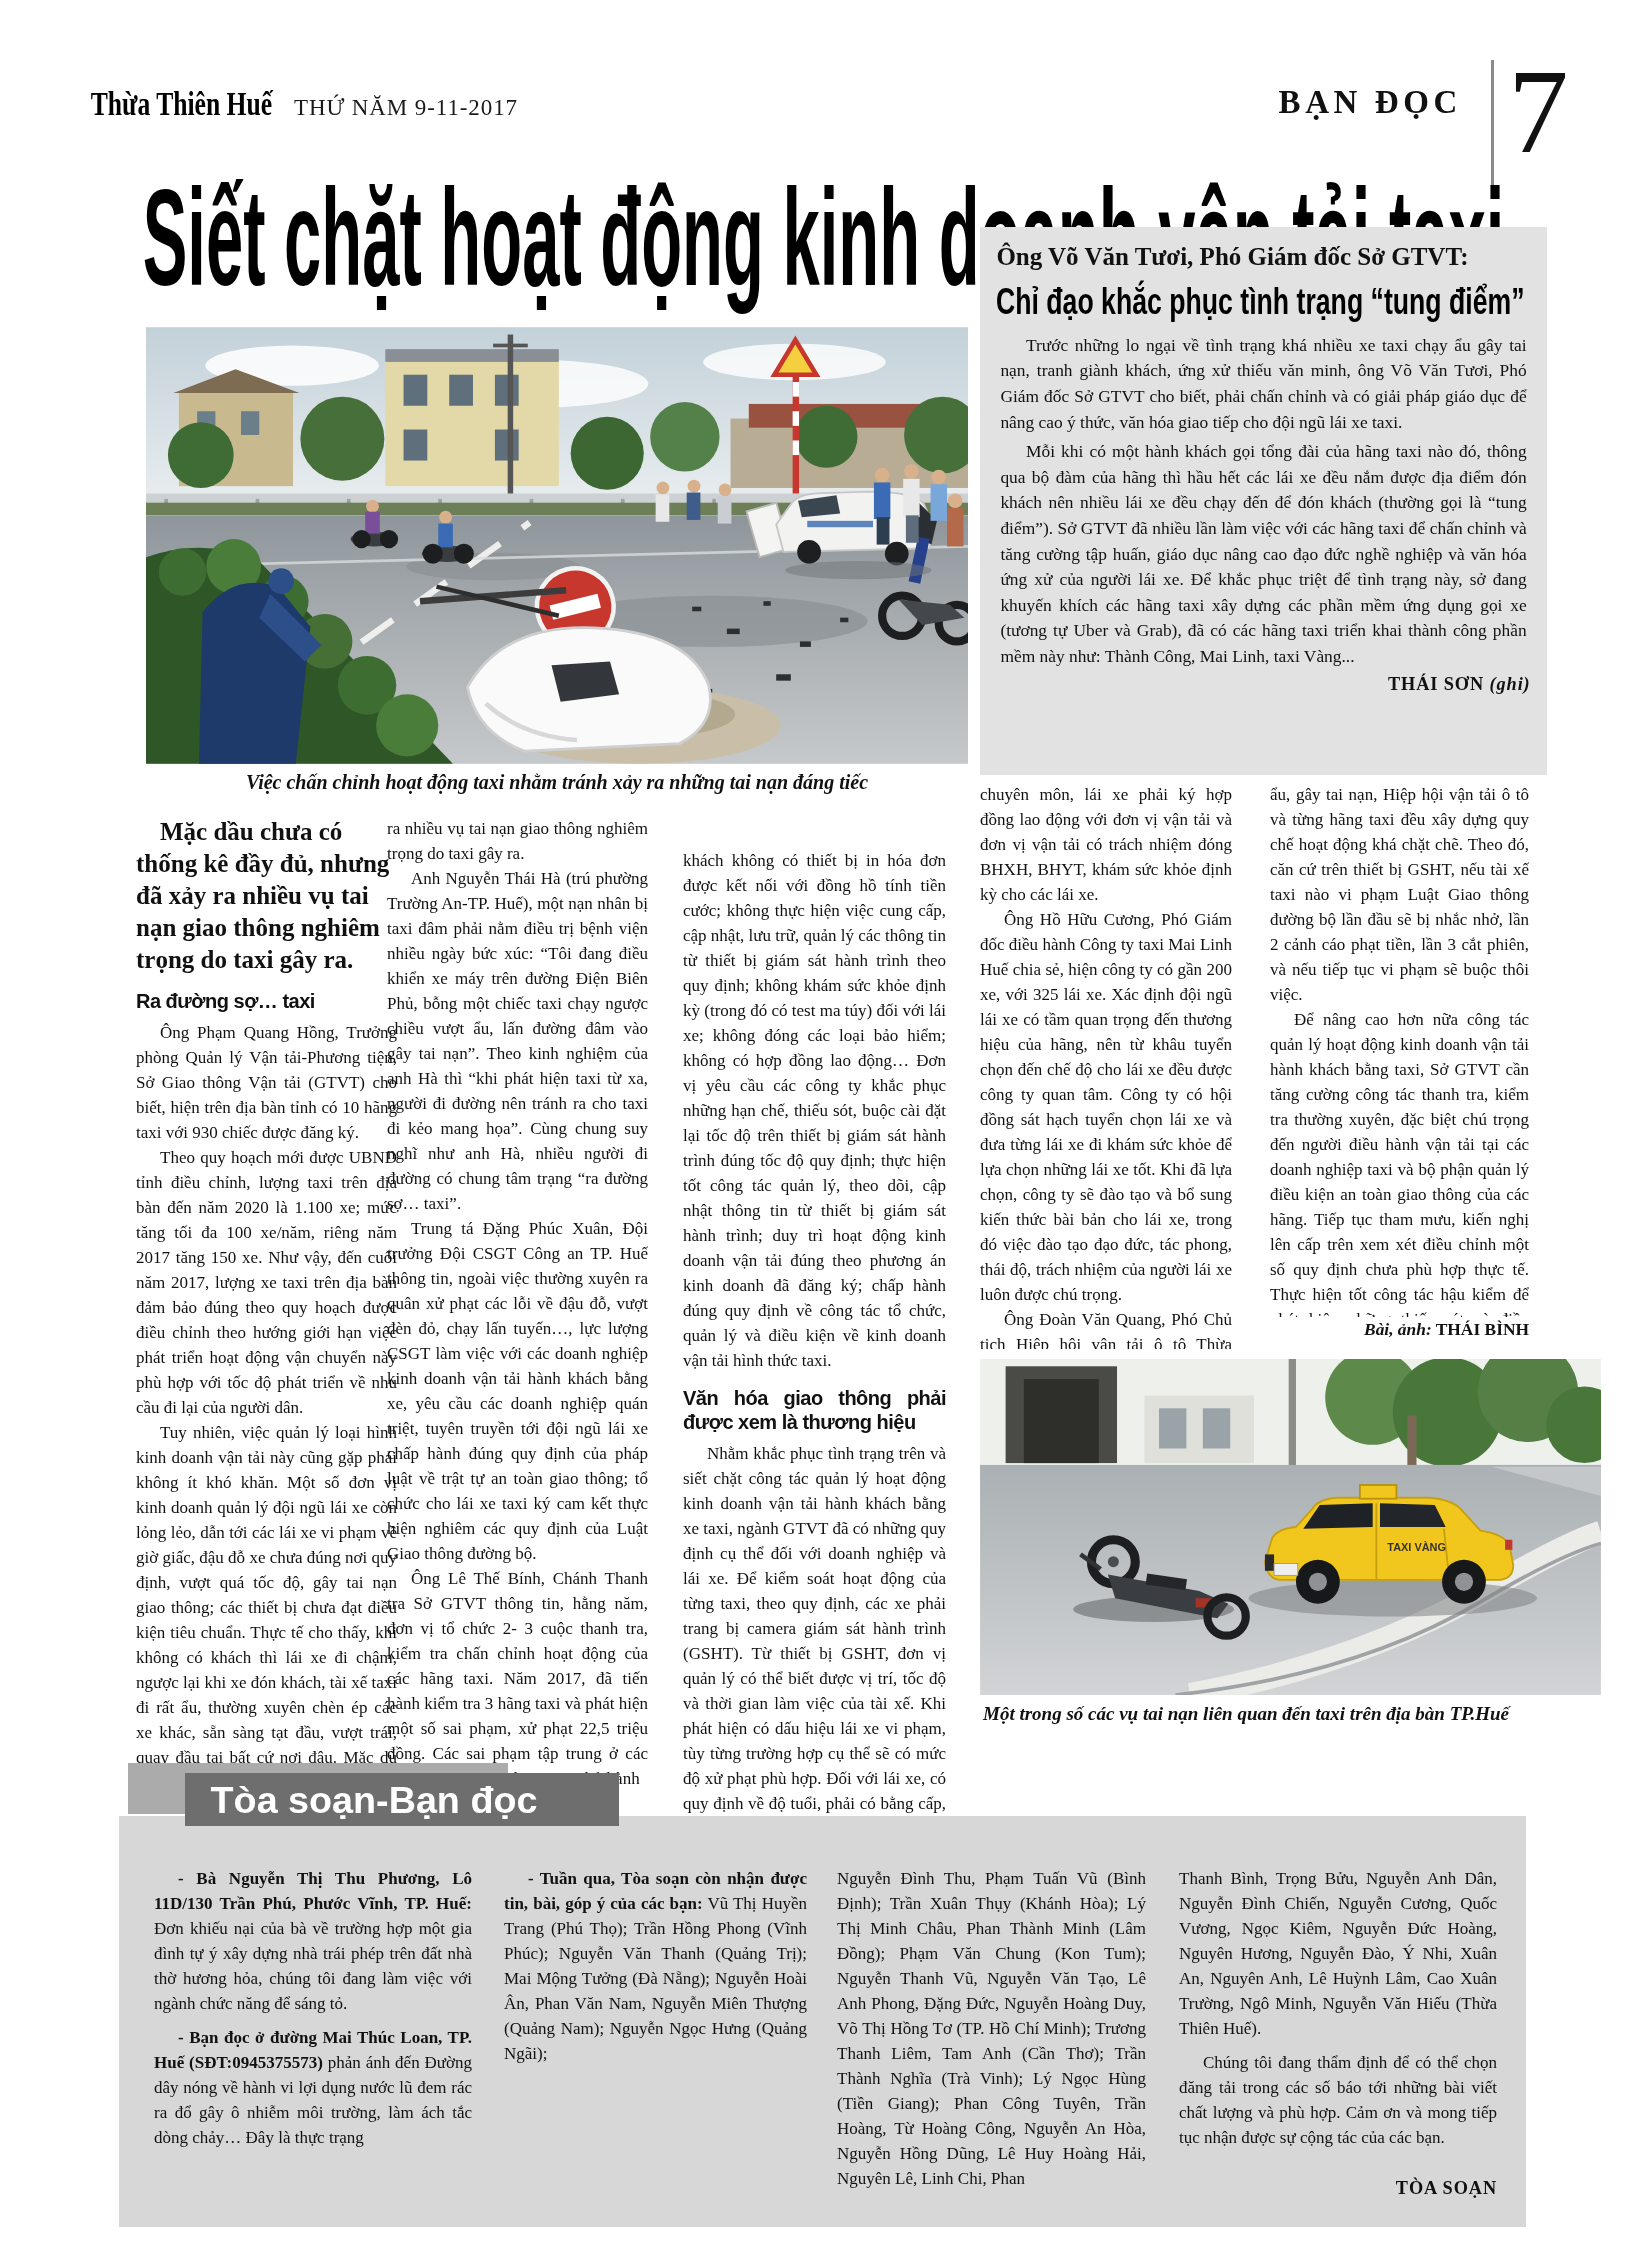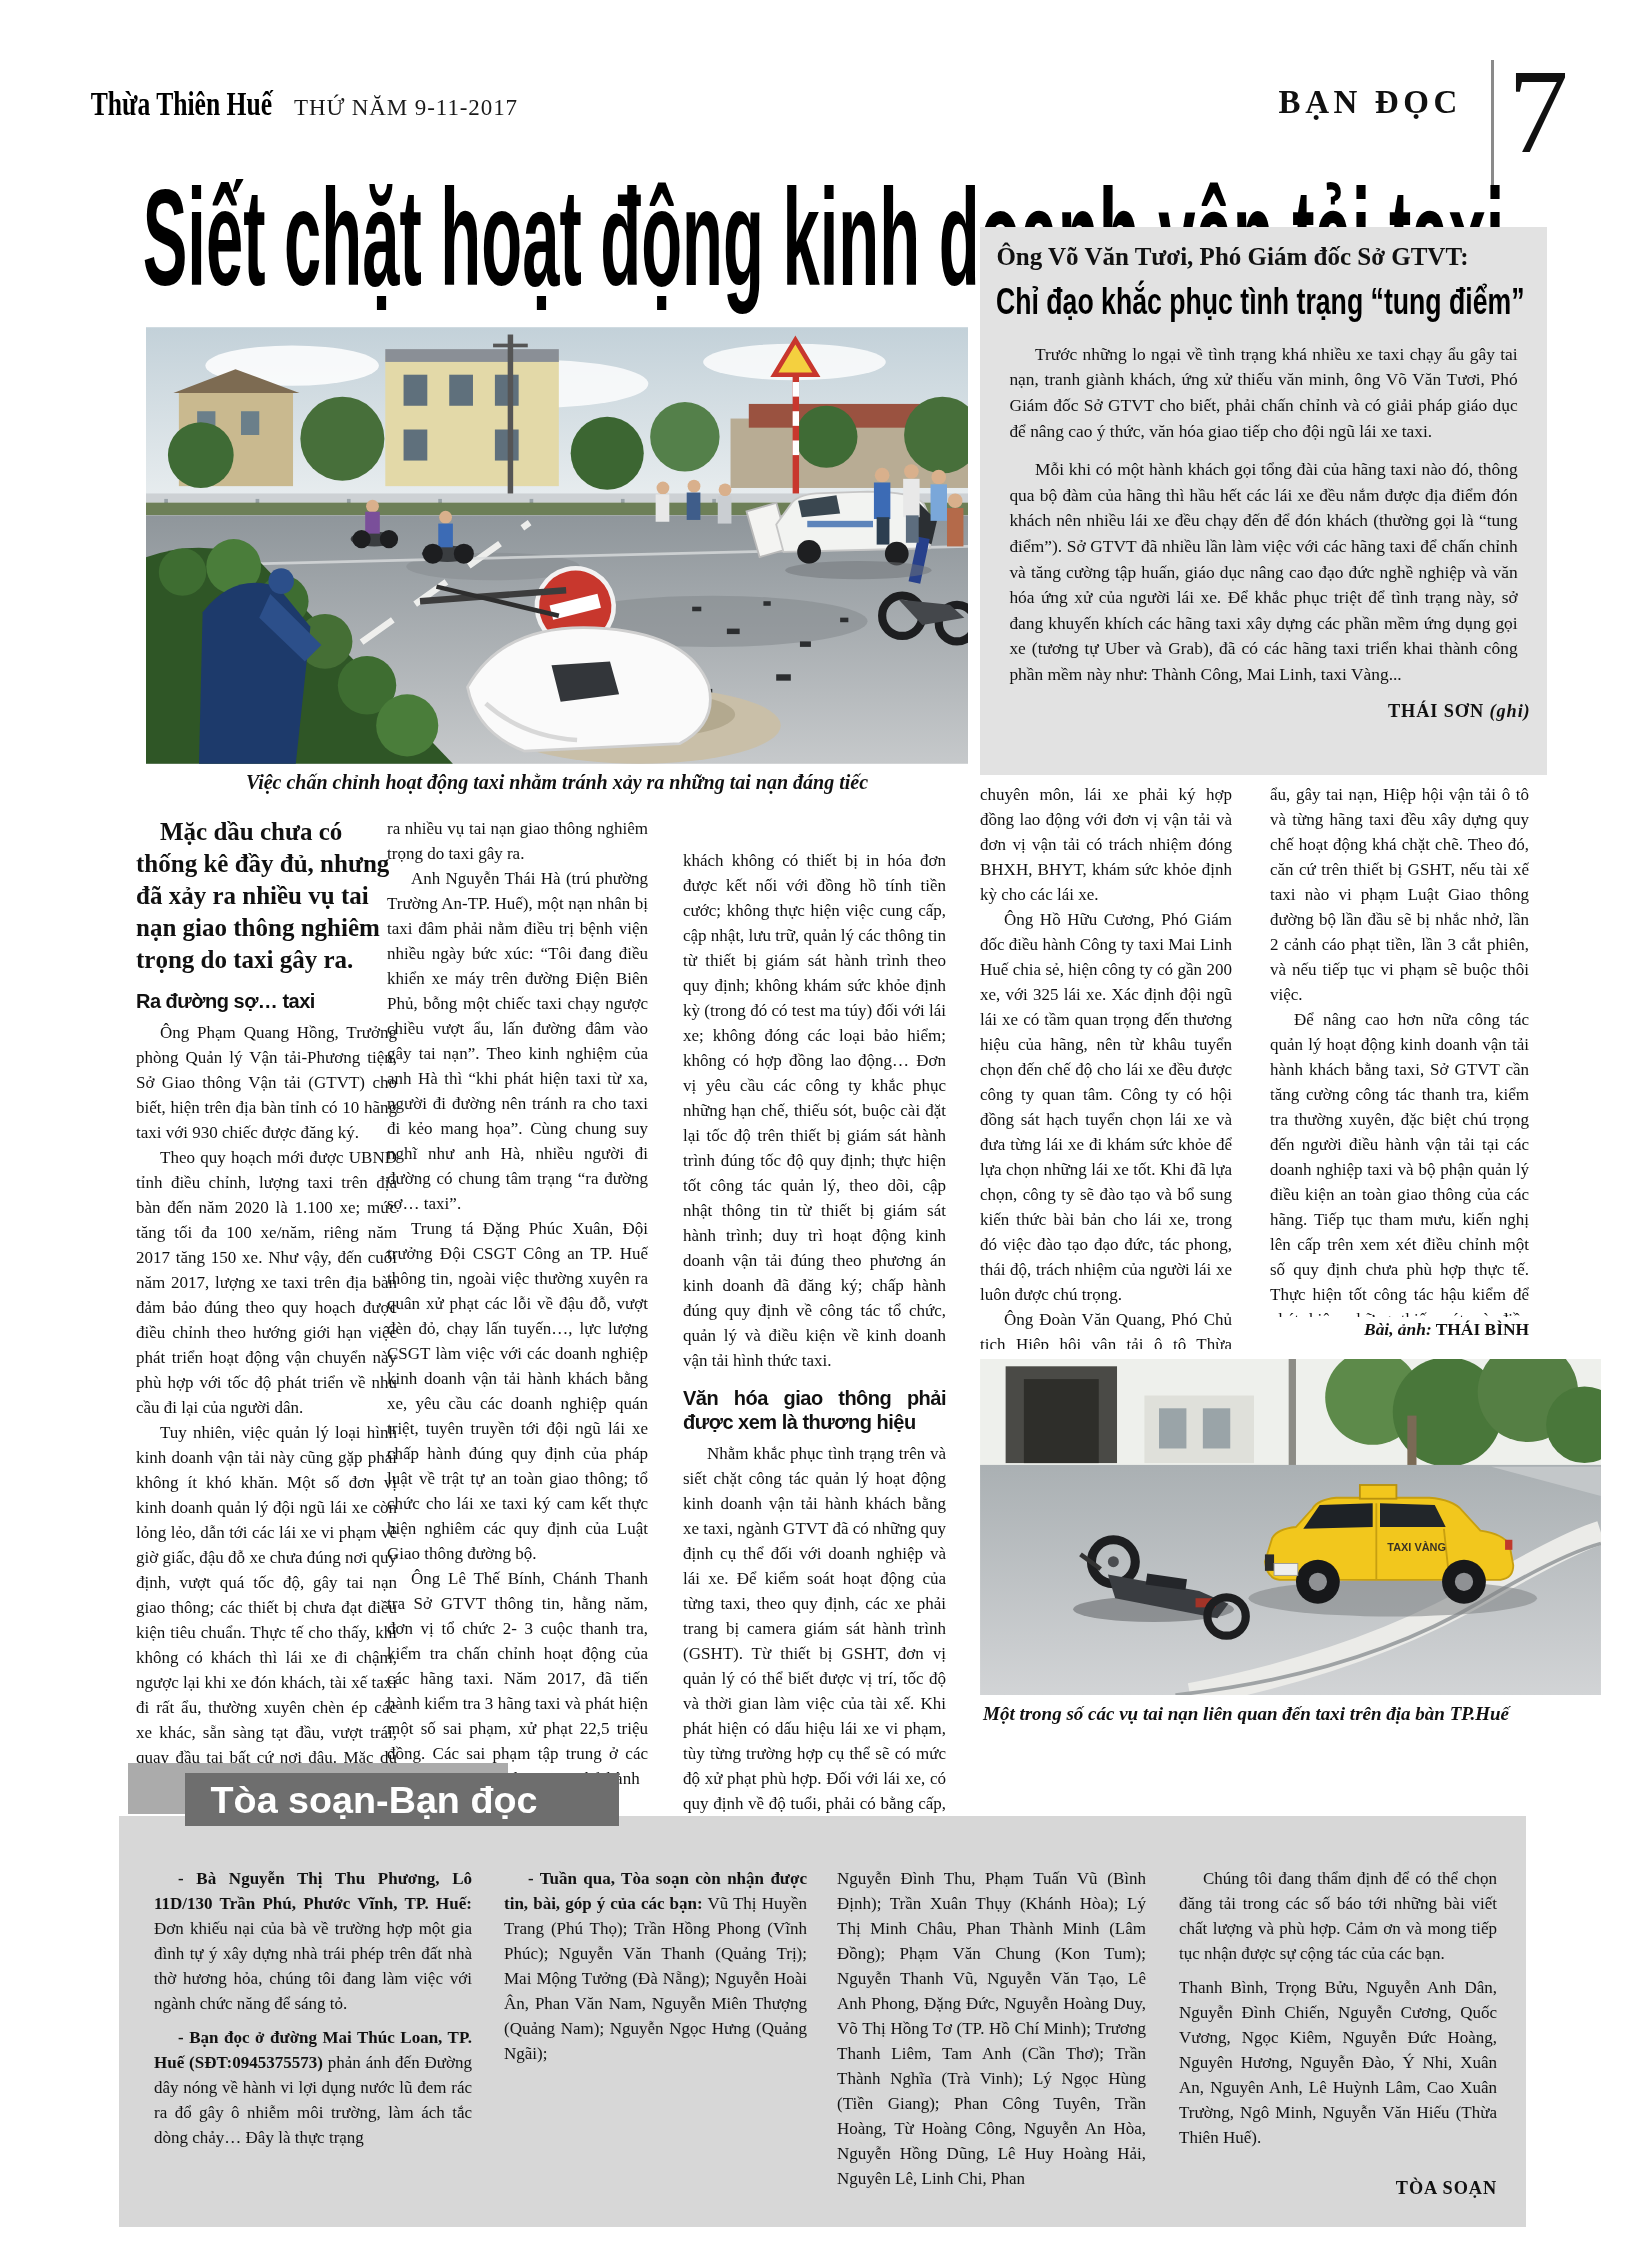--- a/index.html
+++ b/index.html
@@ -16,21 +16,21 @@
   .bodycol p{margin:0;text-indent:24px;}
   .bodycol p.cont{text-indent:0;}
   .lead{font-size:25px;line-height:32px;font-weight:bold;text-align:left;text-indent:0;margin:0 0 24px 0;}
   .colhead{font-family:"Liberation Sans",sans-serif;font-weight:bold;font-size:20px;
            letter-spacing:-0.5px;margin:12.8px 0 7.3px 0;text-indent:0 !important;line-height:24px;}
   .caption{font-style:italic;font-weight:bold;font-size:20px;color:#111;}
   
   .qbox{background:#e2e2e2;padding:16.4px 16.4px 11px 16.4px;box-sizing:border-box;}
   .kicker{font-size:25px;font-weight:bold;margin:0 0 5.5px 0;}
   .qbody{font-size:17.4px;line-height:25.6px;text-align:justify;}
-  .qbody p{margin:13px;text-indent:25.6px;}
+  .qbody p{margin:4px;text-indent:25.6px;}
   .qbyline{text-align:right;font-size:18.3px;margin-top:3.7px;}
   .qbyline b{letter-spacing:0.9px;}
   .byline{font-size:17.4px;text-align:right;}
   
   .lbox{background:#d7d7d7;}
   .lcol{font-size:17px;line-height:25px;text-align:justify;overflow:hidden;}
   .lcol p{margin:0 0 9.1px 0;text-indent:24px;}
   .lcol p b{font-weight:bold;}
   .signoff{font-weight:bold;font-size:18.3px;letter-spacing:0.9px;text-align:right;}
   svg text{font-family:"Liberation Sans",sans-serif;}
@@ -332,19 +332,19 @@
     <p><b>- Bà Nguyễn Thị Thu Phương, Lô 11D/130 Trần Phú, Phước Vĩnh, TP. Huế:</b><span> Đơn khiếu nại của bà về trường hợp một gia đình tự ý xây dựng nhà trái phép trên đất nhà thờ hương hỏa, chúng tôi đang làm việc với ngành chức năng để sáng tỏ.</span></p>
     <p><b>- Bạn đọc ở đường Mai Thúc Loan, TP. Huế (SĐT:0945375573)</b><span> phản ánh đến Đường dây nóng về hành vi lợi dụng nước lũ đem rác ra đổ gây ô nhiễm môi trường, làm ách tắc dòng chảy… Đây là thực trạng</span></p>
   </div>
   <div class="abs lcol" style="left:504px;top:1866px;width:303px;height:351px;">
     <p><b>- Tuần qua, Tòa soạn còn  nhận được tin, bài, góp ý của các bạn:</b><span> Vũ Thị Huyền Trang (Phú Thọ); Trần Hồng Phong (Vĩnh Phúc); Nguyễn Văn Thanh (Quảng Trị); Mai Mộng Tưởng (Đà Nẵng); Nguyễn Hoài Ân, Phan Văn Nam, Nguyễn Miên Thượng (Quảng Nam); Nguyễn Ngọc Hưng (Quảng Ngãi);</span></p>
   </div>
   <div class="abs lcol" style="left:837px;top:1866px;width:309px;height:351px;">
     <p style="text-indent:0;"><b></b><span>Nguyễn Đình Thu, Phạm Tuấn Vũ (Bình Định); Trần Xuân Thụy (Khánh Hòa); Lý Thị Minh Châu, Phan Thành Minh (Lâm Đồng); Phạm Văn Chung (Kon Tum); Nguyễn Thanh Vũ, Nguyễn Văn Tạo, Lê Anh Phong, Đặng Đức, Nguyễn Hoàng Duy, Võ Thị Hồng Tơ (TP. Hồ Chí Minh); Trương Thanh Liêm, Tam Anh (Cần Thơ); Trần Thành Nghĩa (Trà Vinh); Lý Ngọc Hùng (Tiền Giang); Phan Công Tuyên, Trần Hoàng, Từ Hoàng Công, Nguyễn An Hòa, Nguyễn Hồng Dũng, Lê Huy Hoàng Hải, Nguyên Lê, Linh Chi, Phan</span></p>
   </div>
   <div class="abs lcol" style="left:1179px;top:1866px;width:318px;height:311px;">
+    <p style="text-indent:0;"><b></b><span>Thanh Bình, Trọng Bửu, Nguyễn Anh Dân, Nguyễn Đình Chiến, Nguyễn Cương, Quốc Vương, Ngọc Kiêm, Nguyễn Đức Hoàng, Nguyên Hương, Nguyễn Đào, Ý Nhi, Xuân An, Nguyên Anh, Lê Huỳnh Lâm, Cao Xuân Trường, Ngô Minh, Nguyễn Văn Hiếu (Thừa Thiên Huế).</span></p>
     <p><b></b><span>Chúng tôi đang thẩm định để có thể chọn đăng tải trong các số báo tới những bài viết chất lượng và phù hợp. Cảm ơn và mong tiếp tục nhận được sự cộng tác của các bạn.</span></p>
-    <p style="text-indent:0;"><b></b><span>Thanh Bình, Trọng Bửu, Nguyễn Anh Dân, Nguyễn Đình Chiến, Nguyễn Cương, Quốc Vương, Ngọc Kiêm, Nguyễn Đức Hoàng, Nguyên Hương, Nguyễn Đào, Ý Nhi, Xuân An, Nguyên Anh, Lê Huỳnh Lâm, Cao Xuân Trường, Ngô Minh, Nguyễn Văn Hiếu (Thừa Thiên Huế).</span></p>
   </div>
   <div class="abs signoff" style="left:1179px;top:2178px;width:318px;">TÒA SOẠN</div>
 
 </div>
 
 
 </body></html>

